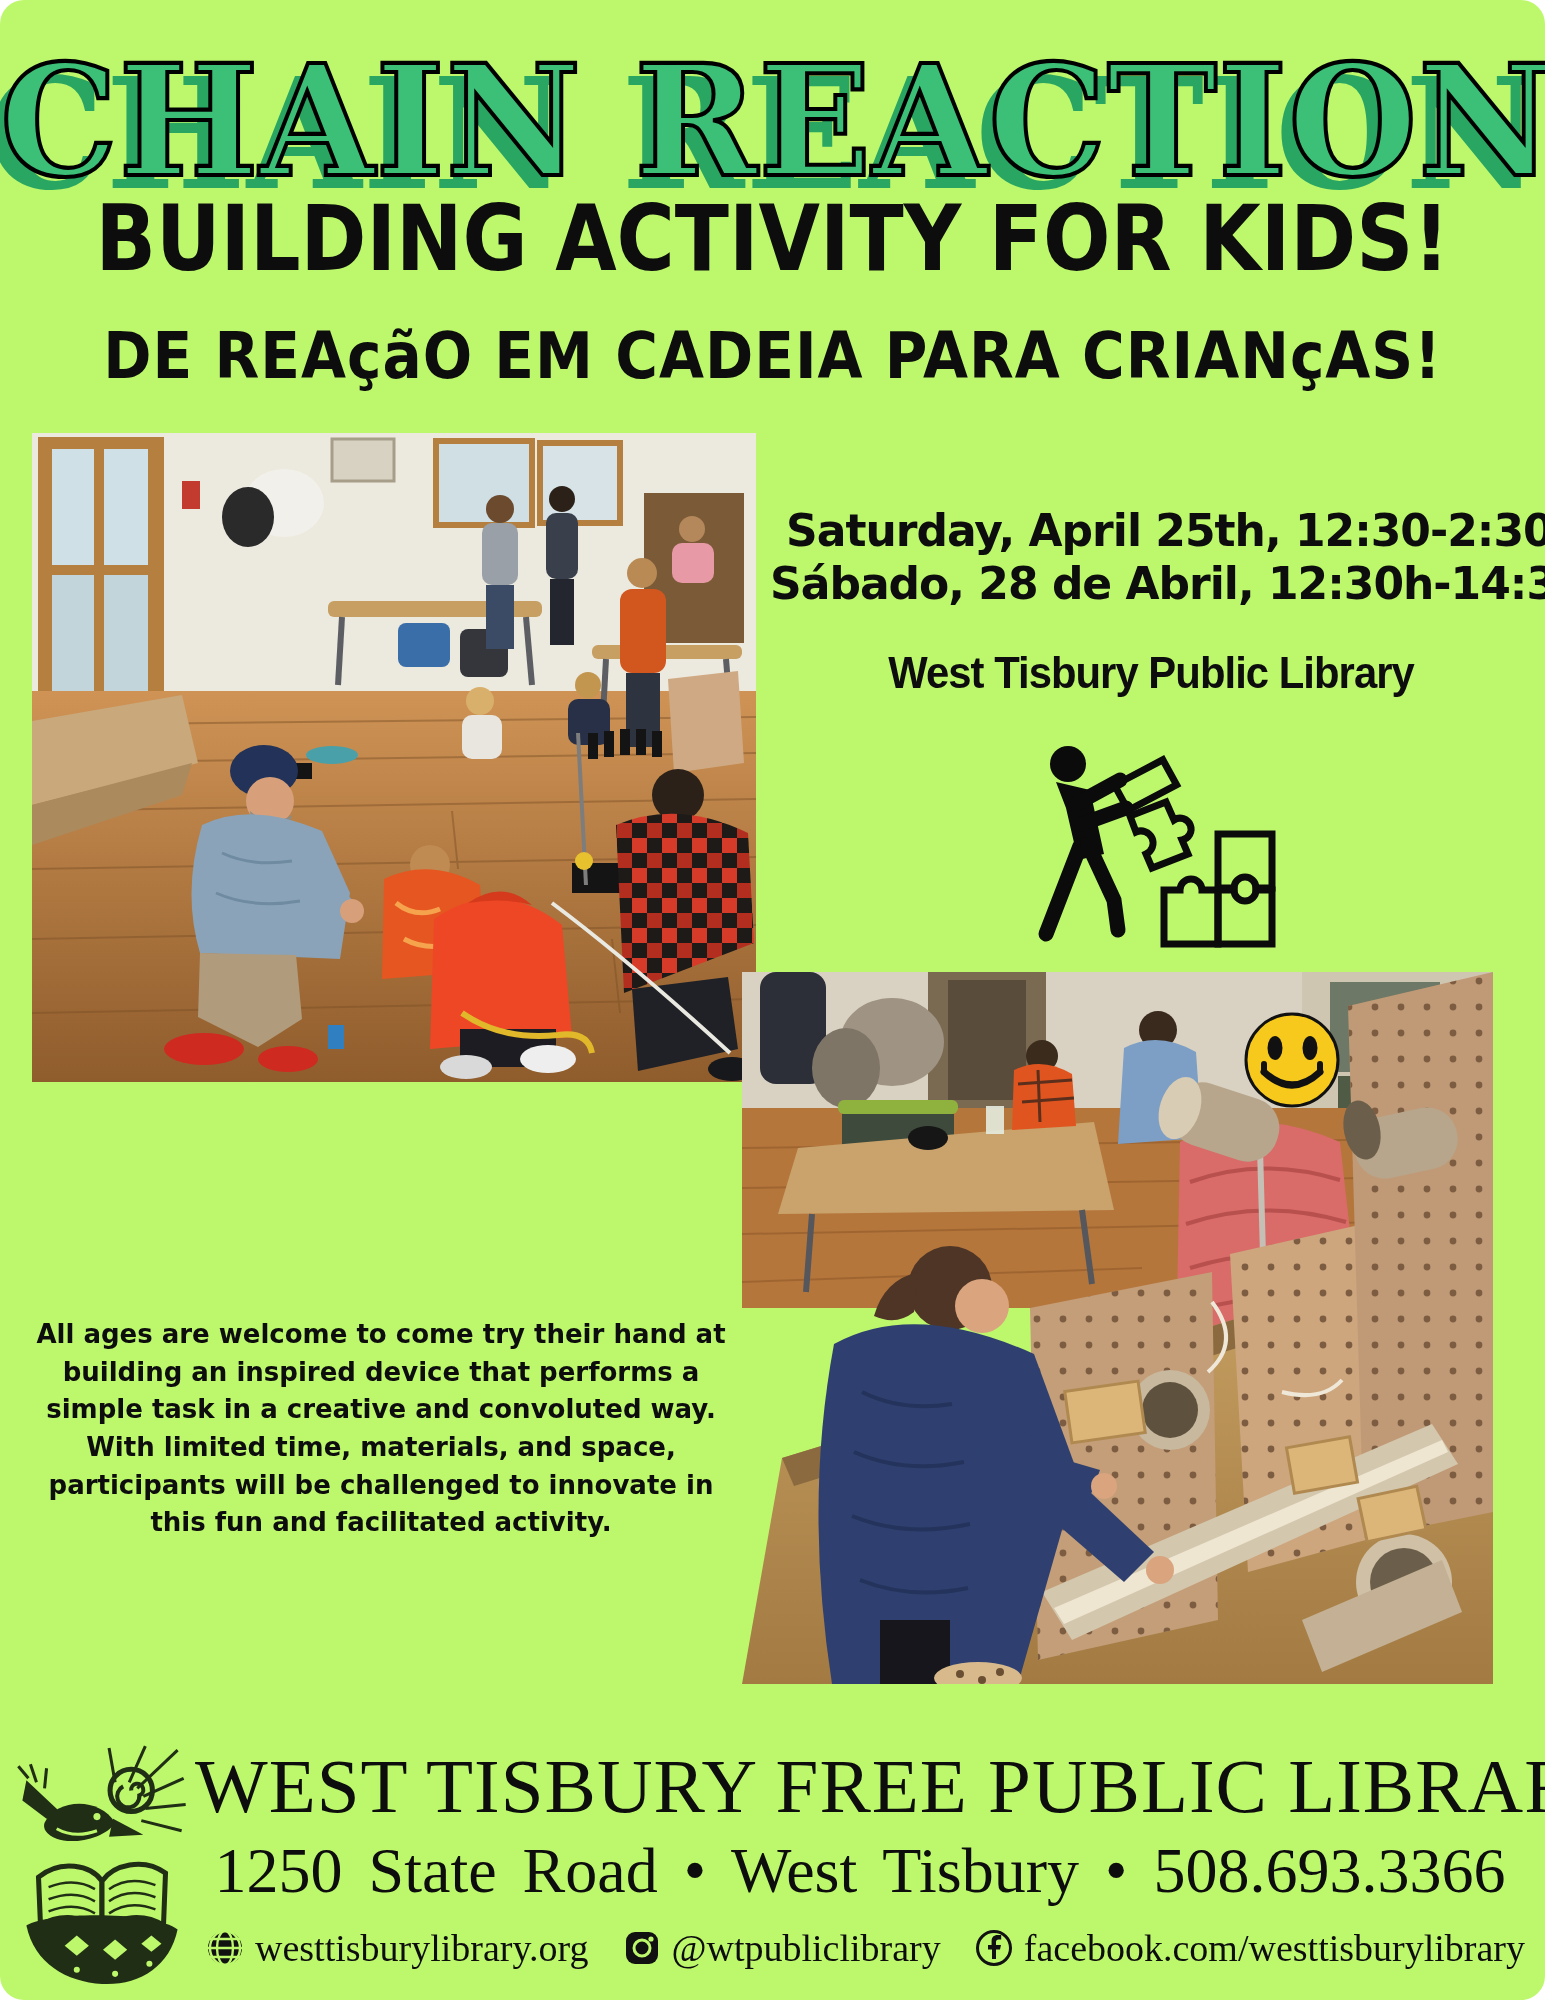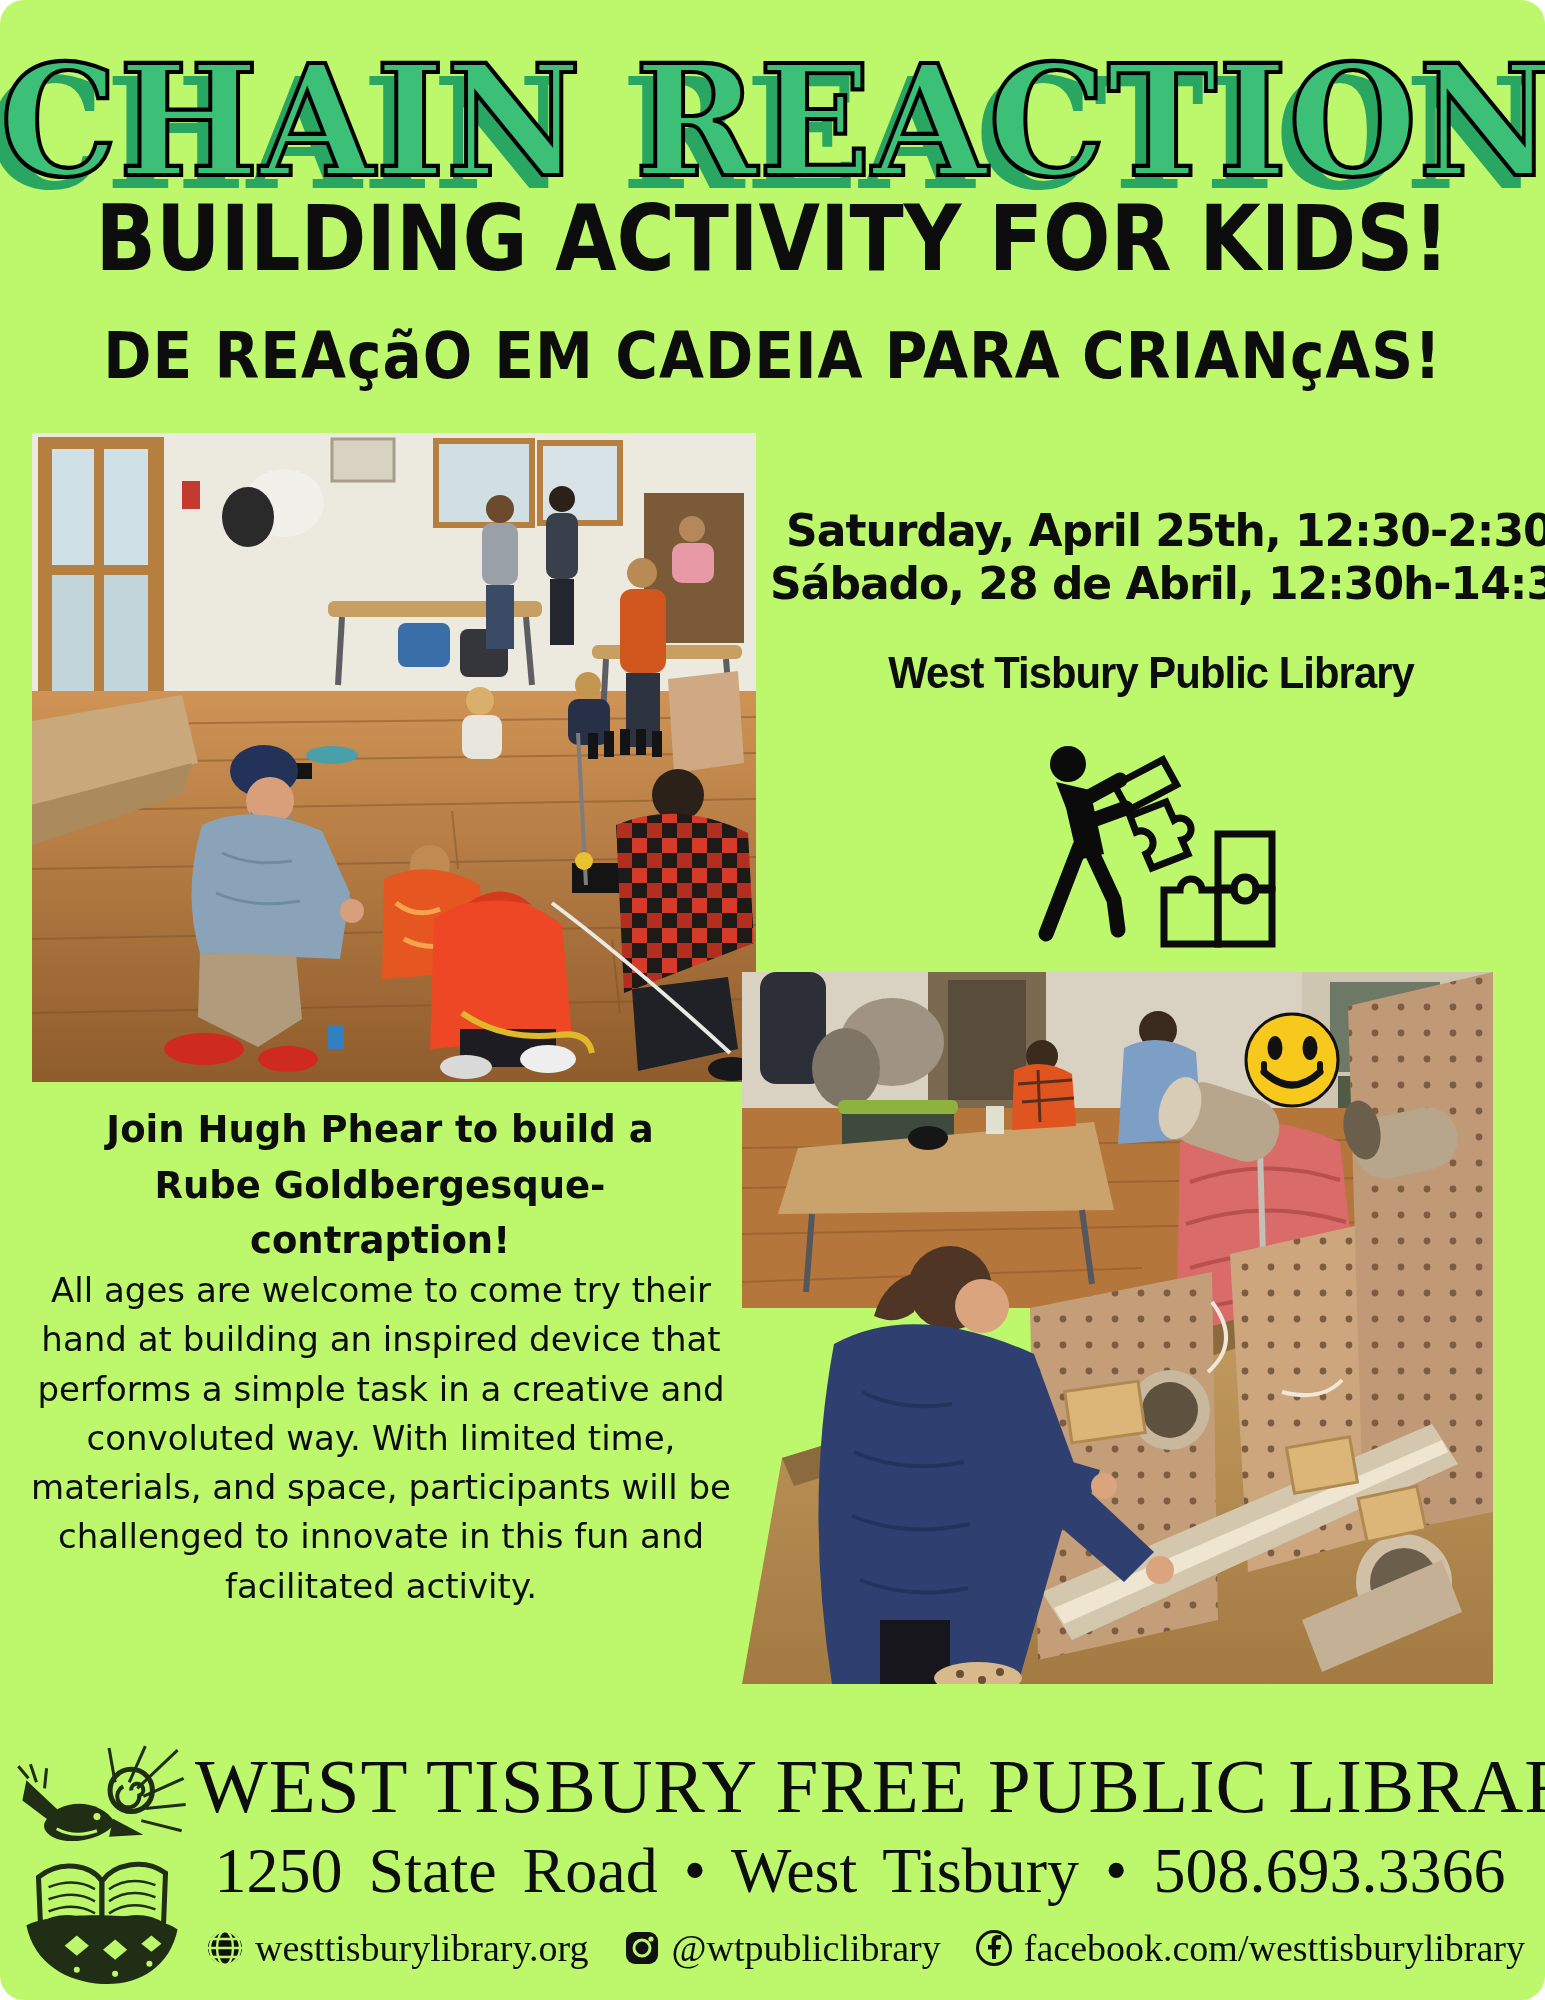--- a/index.html
+++ b/index.html
@@ -27,21 +27,21 @@
   .date-en{top:505px;font-size:44px;font-weight:600;letter-spacing:-1px;margin-left:16px;}
   .date-pt{top:558px;font-size:44px;font-weight:600;letter-spacing:-1px;}
   .venue{top:648px;font-size:44px;font-weight:800;font-family:"Liberation Sans",sans-serif;
          letter-spacing:-1px;transform:scaleX(.95);transform-origin:top center;}
 
   .puzzle-icon{position:absolute;left:1022px;top:738px;width:258px;height:212px;z-index:3;}
   .puzzle-icon svg{width:100%;height:100%;}
 
   .left-col{position:absolute;text-align:center;}
   .intro{left:55px;top:1102px;width:650px;font-size:37px;line-height:1.5;font-weight:600;}
-  .body-text{left:25px;top:1266px;width:712px;font-size:34px;line-height:1.45;font-weight:400;}
+  .body-text{left:25px;top:1316px;width:712px;font-size:26px;line-height:1.45;font-weight:700;}
 
   .footer-serif{font-family:"Liberation Serif","DejaVu Serif",serif;}
   .lib-name{position:absolute;left:195px;top:1742px;width:1345px;text-align:center;
             font-size:77px;letter-spacing:1px;white-space:nowrap;}
   .address{position:absolute;left:195px;top:1834px;width:1330px;text-align:center;
            font-size:64px;word-spacing:10px;white-space:nowrap;}
   .social-row{position:absolute;left:205px;top:1926px;width:1320px;display:flex;
               justify-content:space-between;align-items:center;font-size:38px;}
   .social-item{display:flex;align-items:center;gap:10px;}
   .social-item svg{width:40px;height:40px;flex:0 0 auto;}
@@ -351,21 +351,20 @@
         <ellipse cx="236" cy="706" rx="44" ry="16" fill="#d8b98c"></ellipse>
         <g fill="#6b4f33">
             <circle cx="218" cy="702" r="4"></circle>
             <circle cx="240" cy="708" r="4"></circle>
             <circle cx="258" cy="700" r="4"></circle>
           </g>
       </g>
     </svg>
   </div>
 
-  <div class="left-col intro">Join Hugh Phear to build a Rube Goldbergesque-contraption!</div>
   <div class="left-col body-text">All ages are welcome to come try their hand at building an inspired device that performs a simple task in a creative and convoluted way. With limited time, materials, and space, participants will be challenged to innovate in this fun and facilitated activity.</div>
 
   <div class="logo">
     <svg viewBox="0 0 170 250">
       <g fill="none" stroke="#1f2e14" stroke-width="3">
         <line x1="120" y1="50" x2="160" y2="12"></line>
           <line x1="126" y1="58" x2="166" y2="40"></line>
         <line x1="128" y1="70" x2="168" y2="66"></line>
           <line x1="112" y1="44" x2="128" y2="8"></line>
         <line x1="98" y1="44" x2="92" y2="10"></line>

